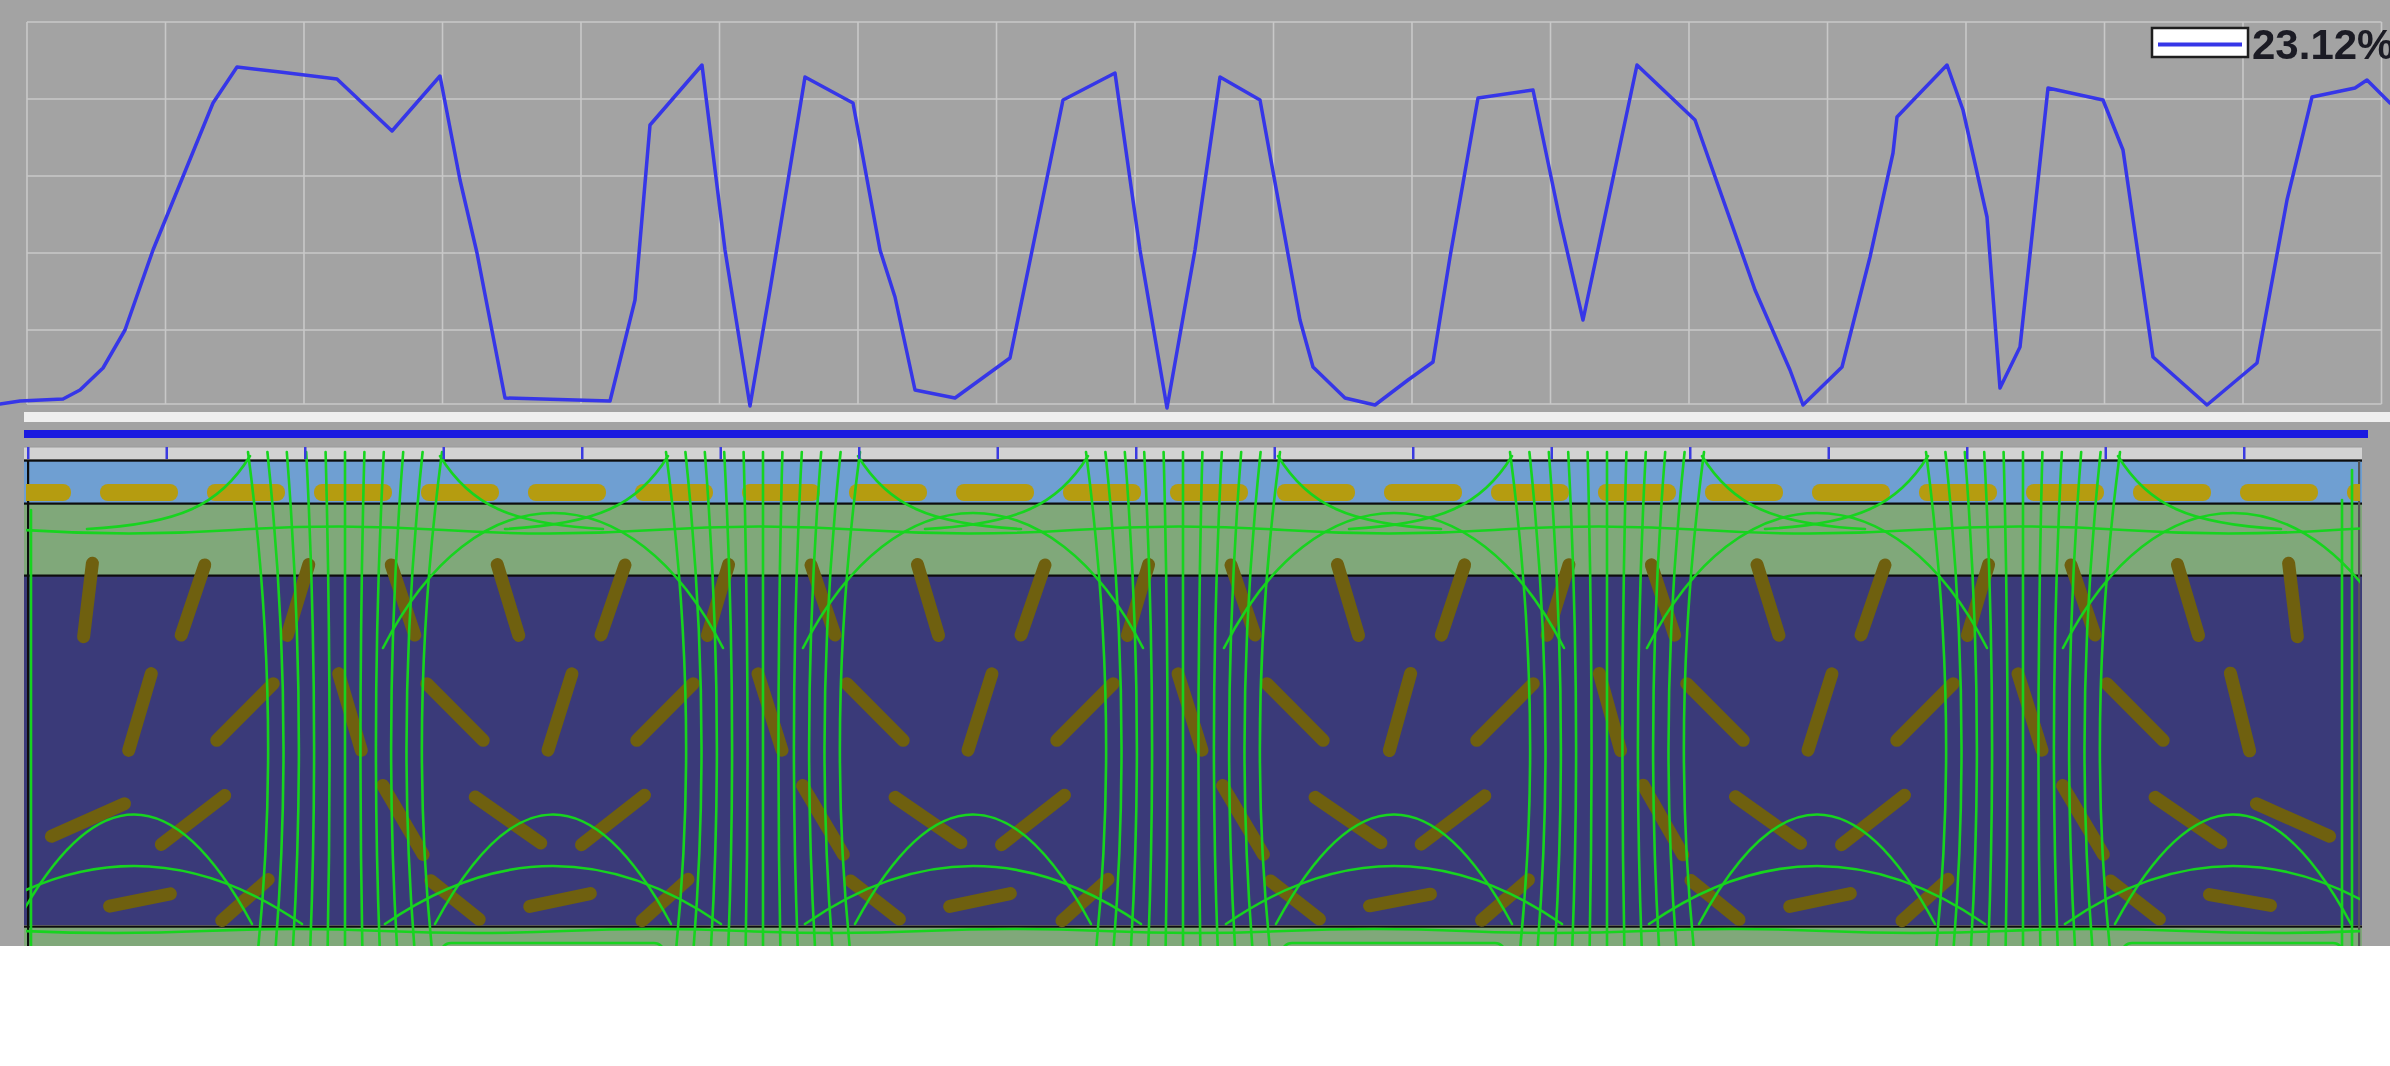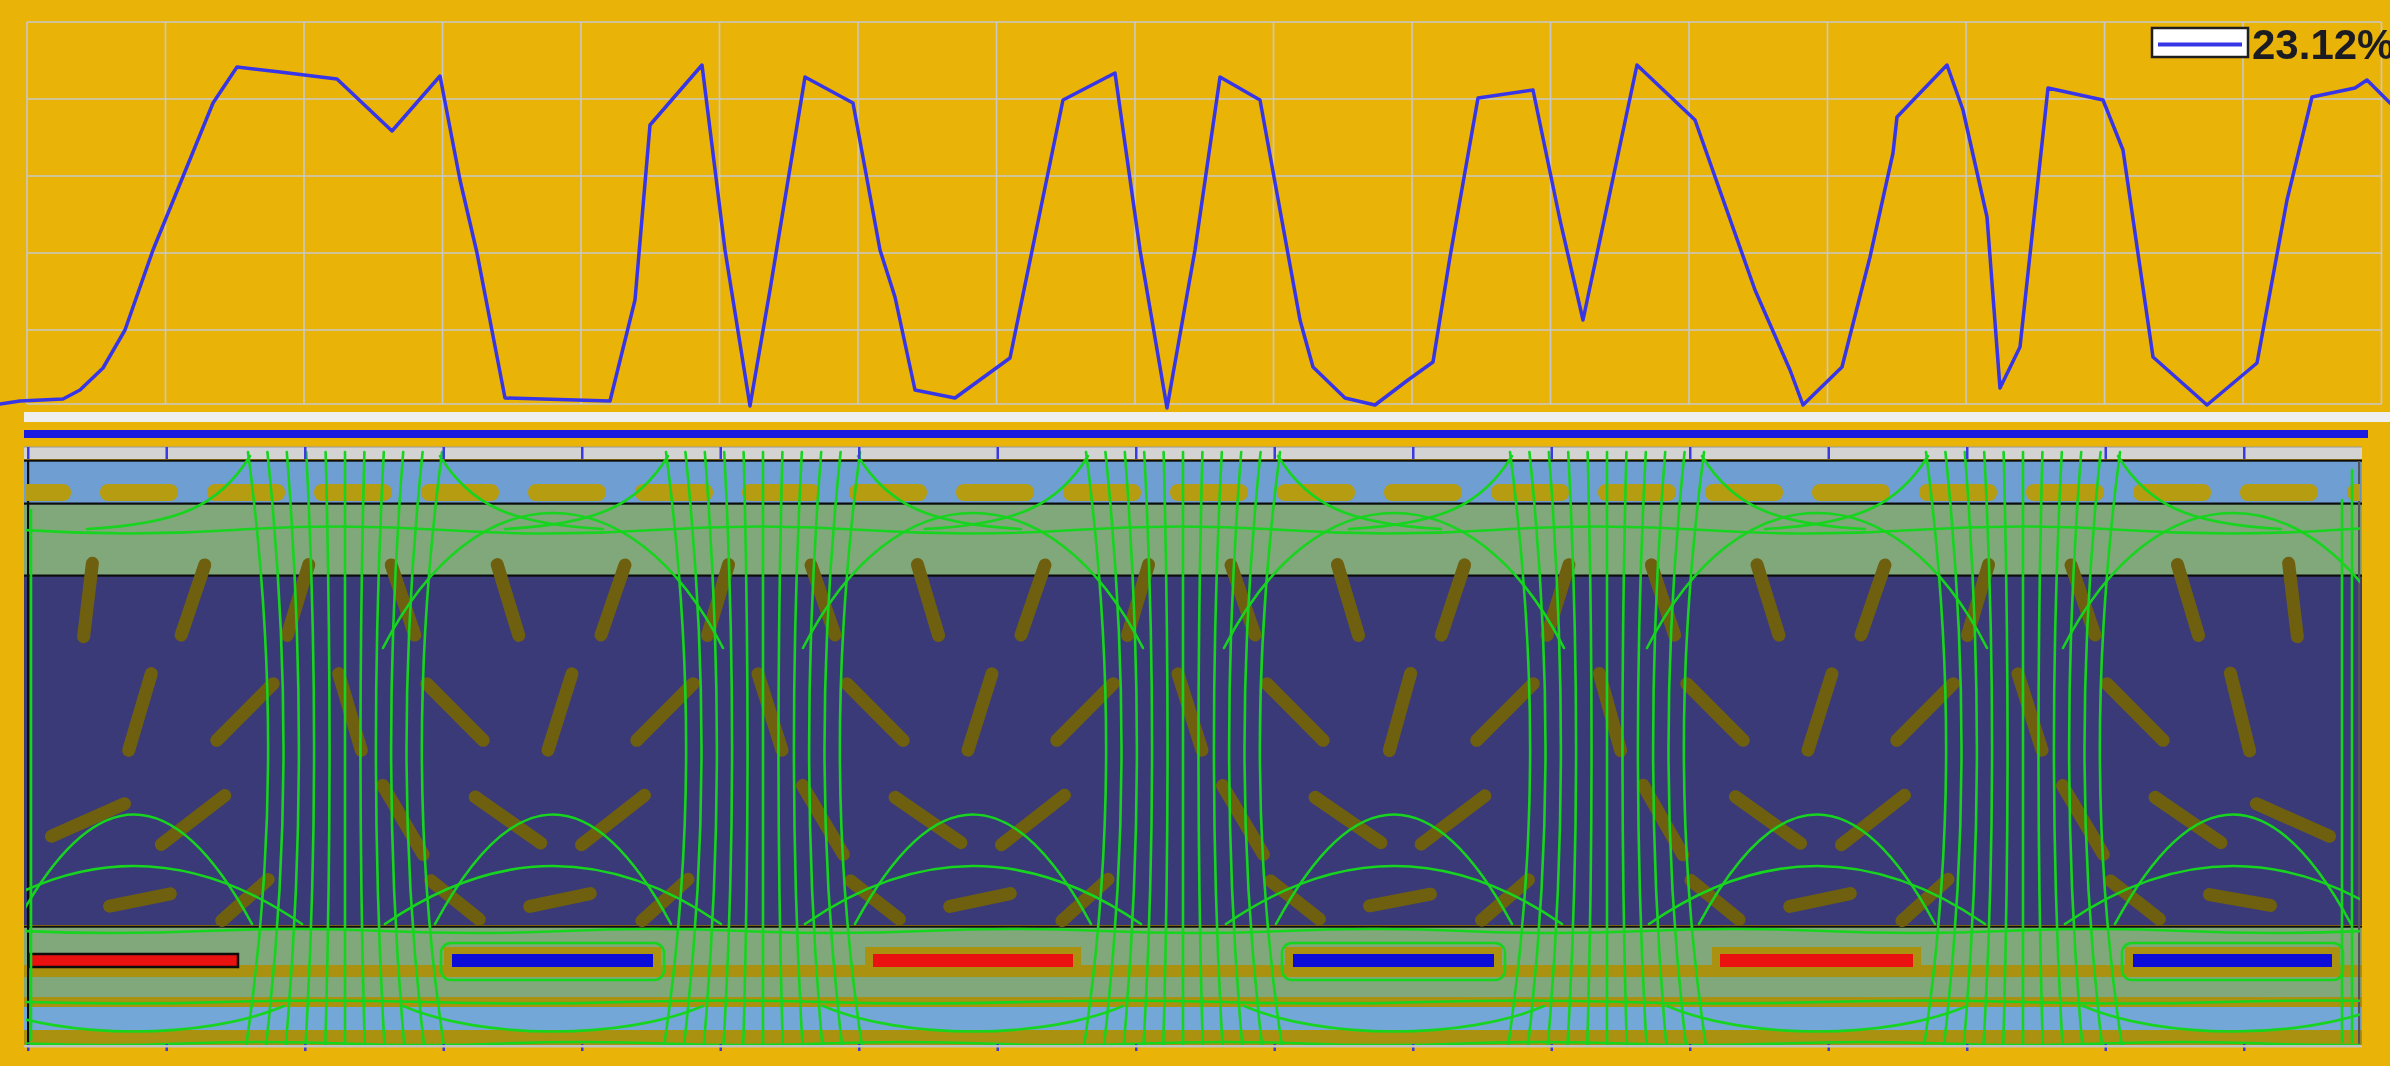--- a/index.html
+++ b/index.html
@@ -1,16 +1,16 @@
 <!DOCTYPE html>
 <html><head>
 <meta charset="utf-8">
 <style>
   html,body{margin:0;padding:0;background:#ffffff;}
-  .stage{position:relative;width:2390px;height:1066px;background:#eab308;overflow:hidden;
+  .stage{position:relative;width:2390px;height:946px;background:#a3a3a3;overflow:hidden;
          font-family:"Liberation Sans",sans-serif;}
   svg{position:absolute;left:0;top:0;display:block;}
   .legend-text{font-family:"Liberation Sans",sans-serif;font-weight:700;}
 </style>
 </head>
 <body>
 
 <div class="stage">
   <svg id="scene" width="2390" height="1066" viewBox="0 0 2390 1066">
 

